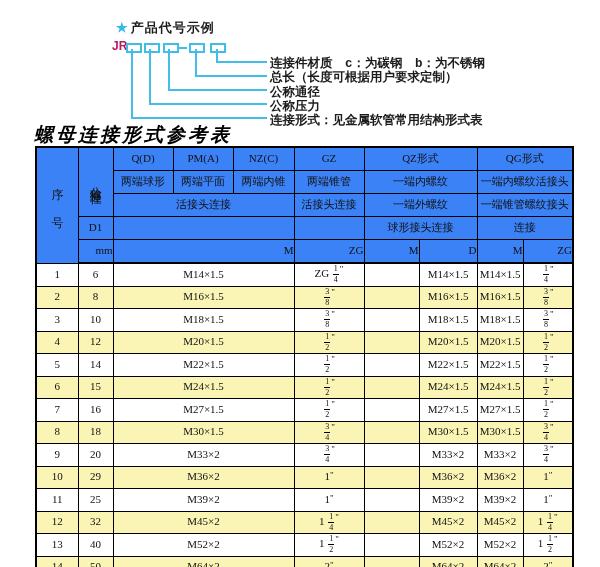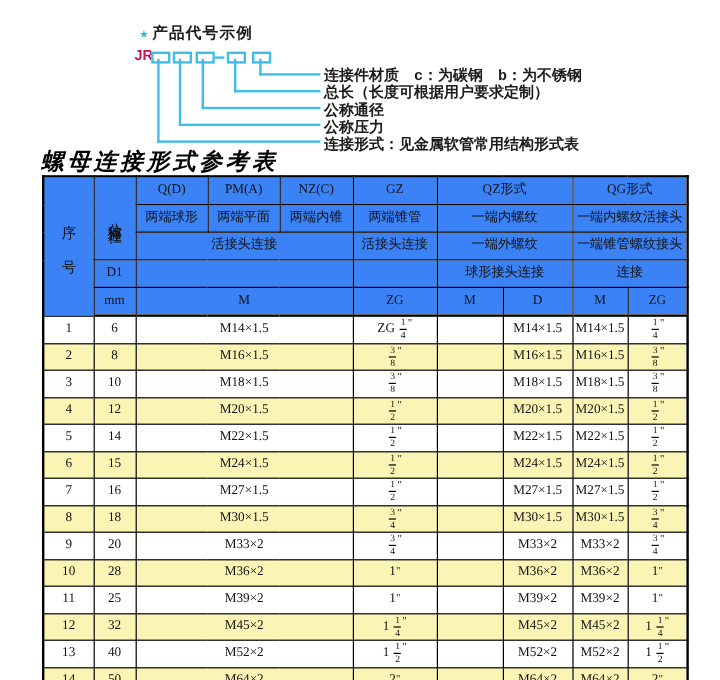--- a/index.html
+++ b/index.html
@@ -3,21 +3,21 @@
 <meta charset="utf-8">
 <style>
   html,body{margin:0;padding:0;}
   body{
     width:600px;height:567px;position:relative;background:#ffffff;
     font-family:"Liberation Serif", serif;color:#111;overflow:hidden;
   }
   
   .diagram-title{
     position:absolute;left:116px;top:19px;
-    font-family:Liberation Mono, monospace;font-weight:bold;font-size:13px;color:#1c1c1c;
+    font-family:Liberation Sans, sans-serif;font-weight:bold;font-size:13px;color:#1c1c1c;
     letter-spacing:1px;white-space:nowrap;
   }
   .diagram-title .star{color:#35b9e6;margin-right:2px;}
   .code-prefix{
     position:absolute;left:112px;top:39px;
     font-family:"Liberation Sans", sans-serif;font-weight:bold;font-size:12px;color:#be185d;
   }
   .code-box{position:absolute;top:43px;height:6px;width:12px;border:2px solid #41bee8;background:#fff;}
   .b1{left:126px}.b2{left:144px}.b3{left:163px}.b4{left:189px}.b5{left:210px}
   .code-dash{position:absolute;top:47px;left:179px;width:8px;height:2px;background:#41bee8;}
@@ -37,21 +37,21 @@
   table.ref{
     position:absolute;left:35px;top:146px;width:537px;
     border-collapse:collapse;table-layout:fixed;
     border:2px solid #000;
   }
   .ref th,.ref td{
     border:1px solid #000;padding:0;text-align:center;vertical-align:middle;
     font-size:11px;font-weight:normal;line-height:1.05;overflow:hidden;
   }
   .ref thead th{background:#3b82f6;height:22px;}
-  .ref thead tr:last-child th{border-bottom-width:2px;}
+  .ref thead tr:last-child th{border-bottom-width:2px;text-align:right;}
   .ref tbody td{background:#ffffff;height:21.5px;}
   .ref tbody tr.alt td{background:#faf5b5;}
   .vert{
     writing-mode:vertical-lr;text-orientation:upright;
     display:inline-block;font-size:12px;
   }
   .vert.seq{letter-spacing:30px;margin-top:8px;}
   .vert.nd{letter-spacing:2px;}
   .frac{display:inline-flex;flex-direction:column;vertical-align:middle;line-height:1;font-size:8px;margin:0 1px;}
   .frac .num{border-bottom:1px solid #000;padding:0 1px 1px;}
@@ -286,21 +286,21 @@
         <td>&nbsp;</td>
         <td>M33×2</td>
         <td>M33×2</td>
         <td><span class="frac">
             <span class="num">3</span>
             <span class="den">4</span>
           </span><span class="inch">"</span></td>
       </tr>
       <tr class="alt">
         <td>10</td>
-        <td>28</td>
+        <td>29</td>
         <td colspan="3">M36×2</td>
         <td>1<span class="inch">"</span></td>
         <td>&nbsp;</td>
         <td>M36×2</td>
         <td>M36×2</td>
         <td>1<span class="inch">"</span></td>
       </tr>
       <tr>
         <td>11</td>
         <td>25</td>

